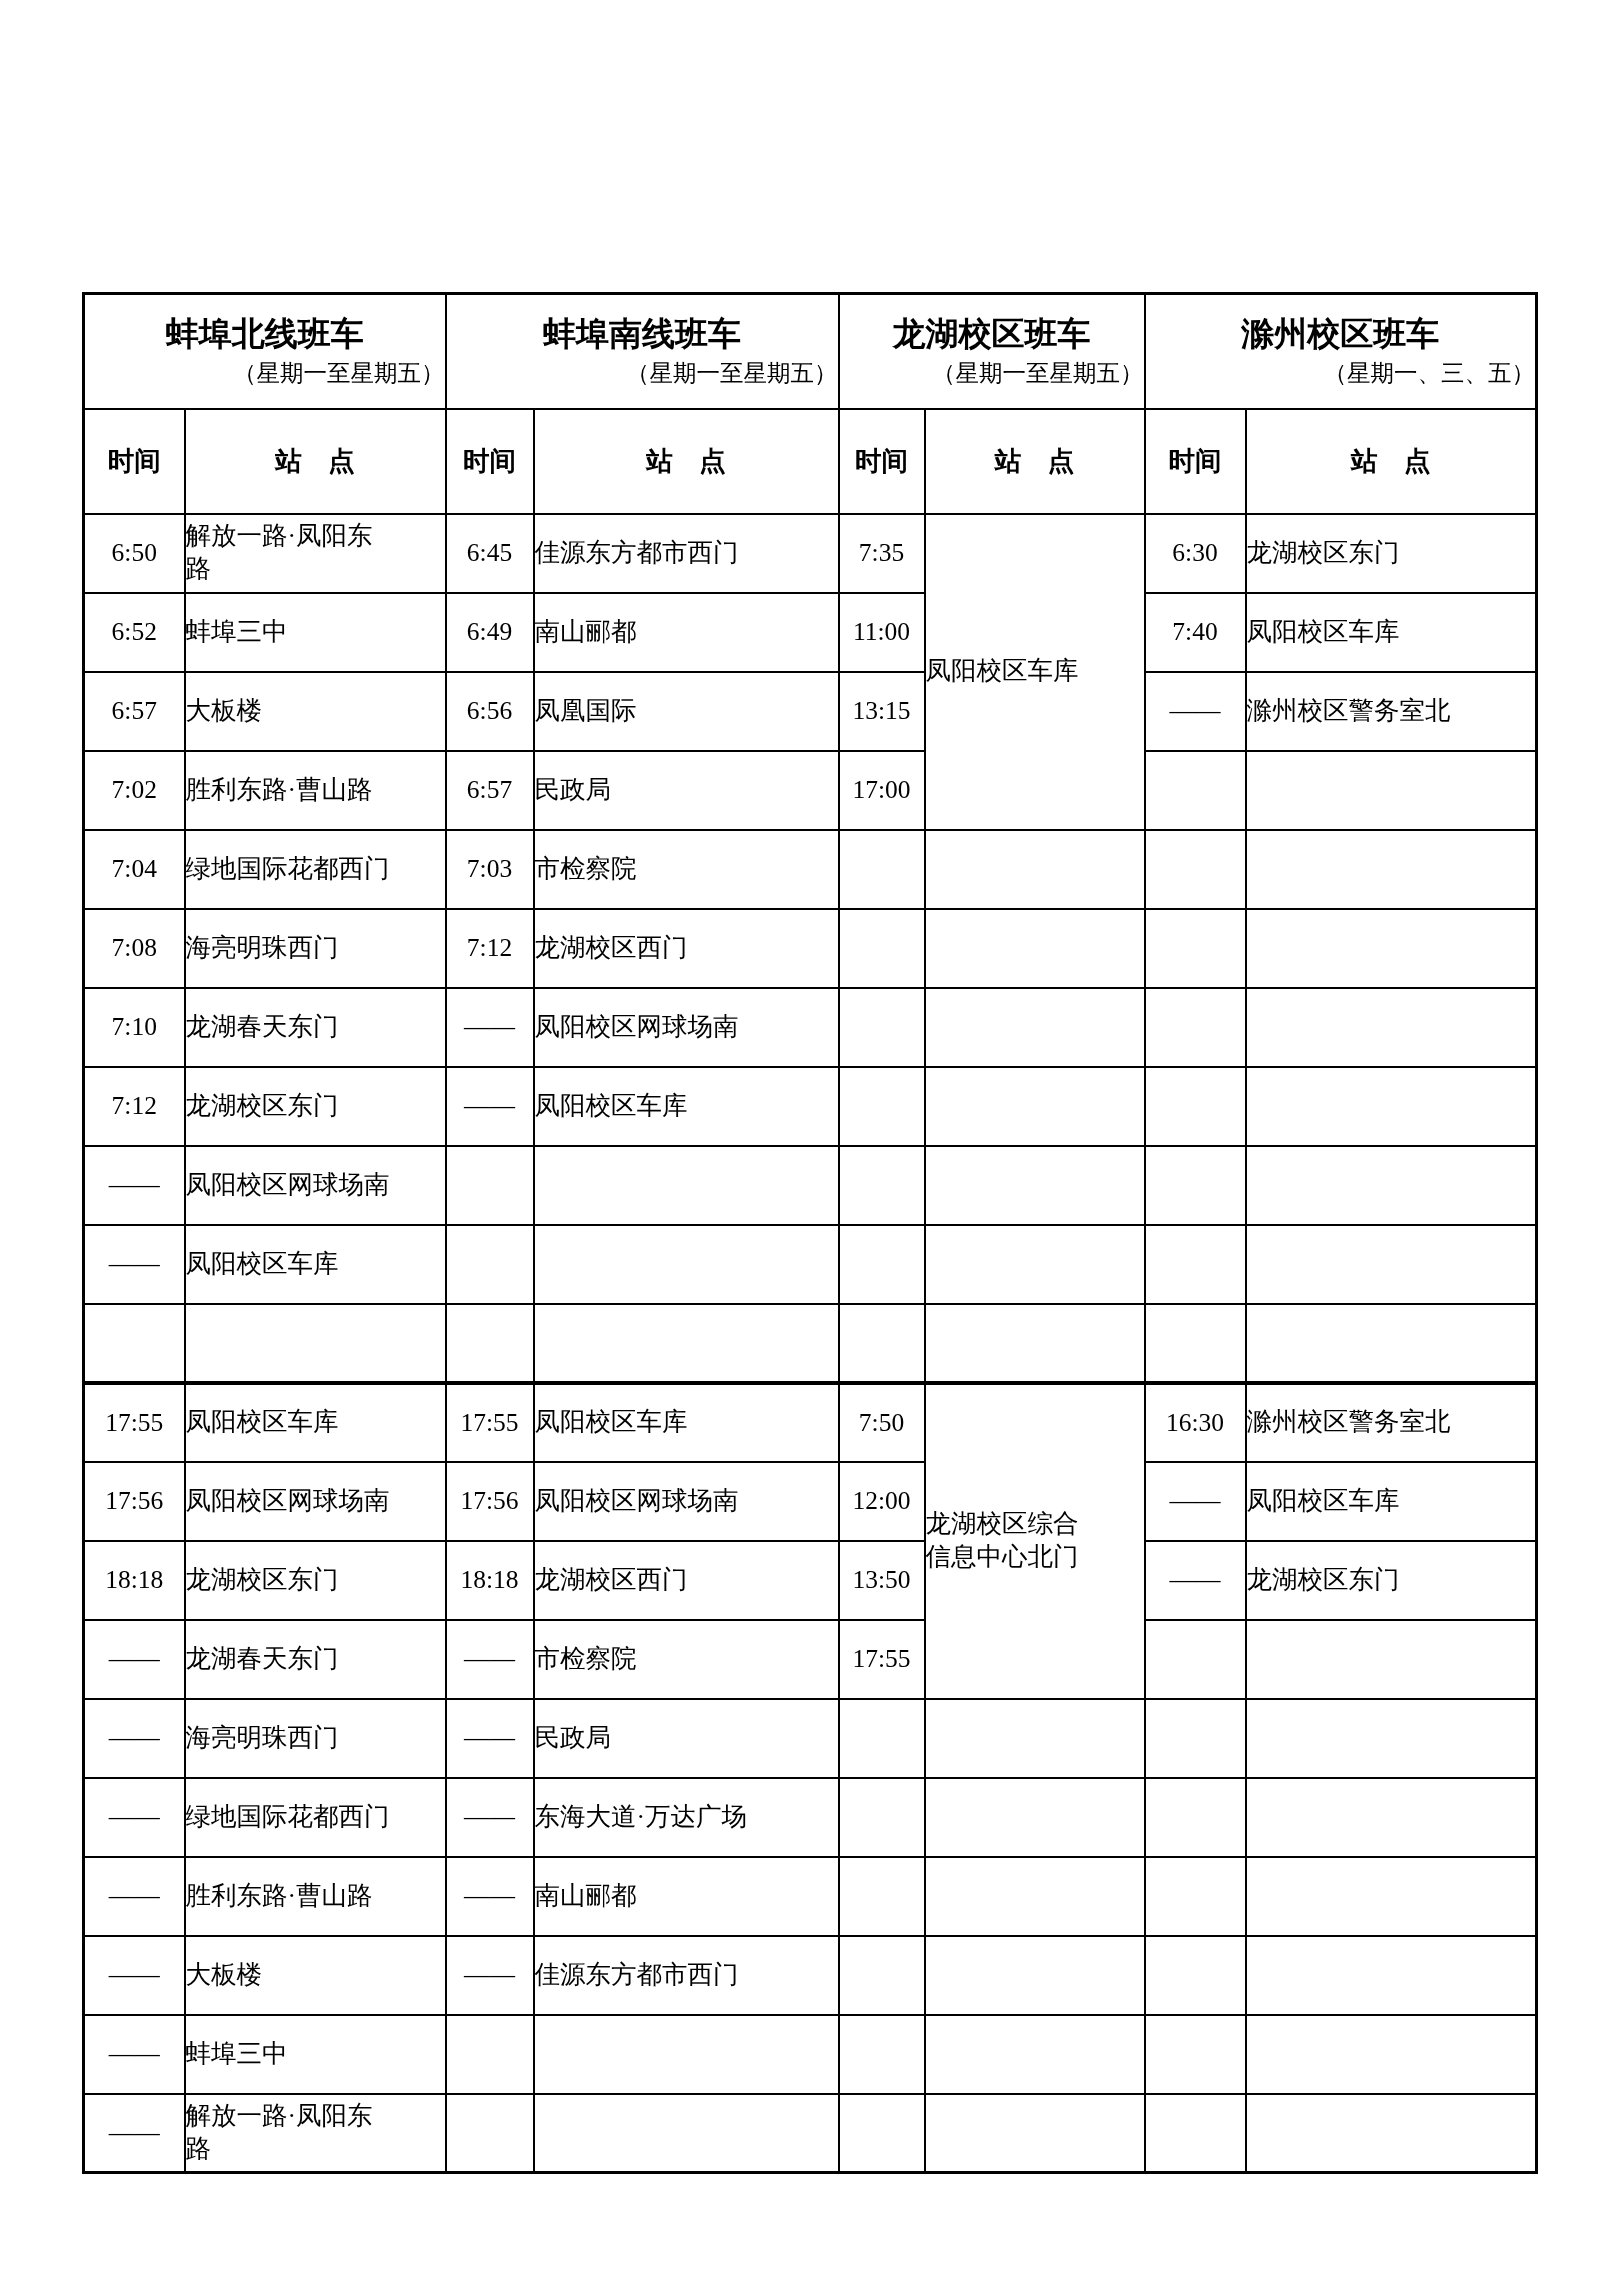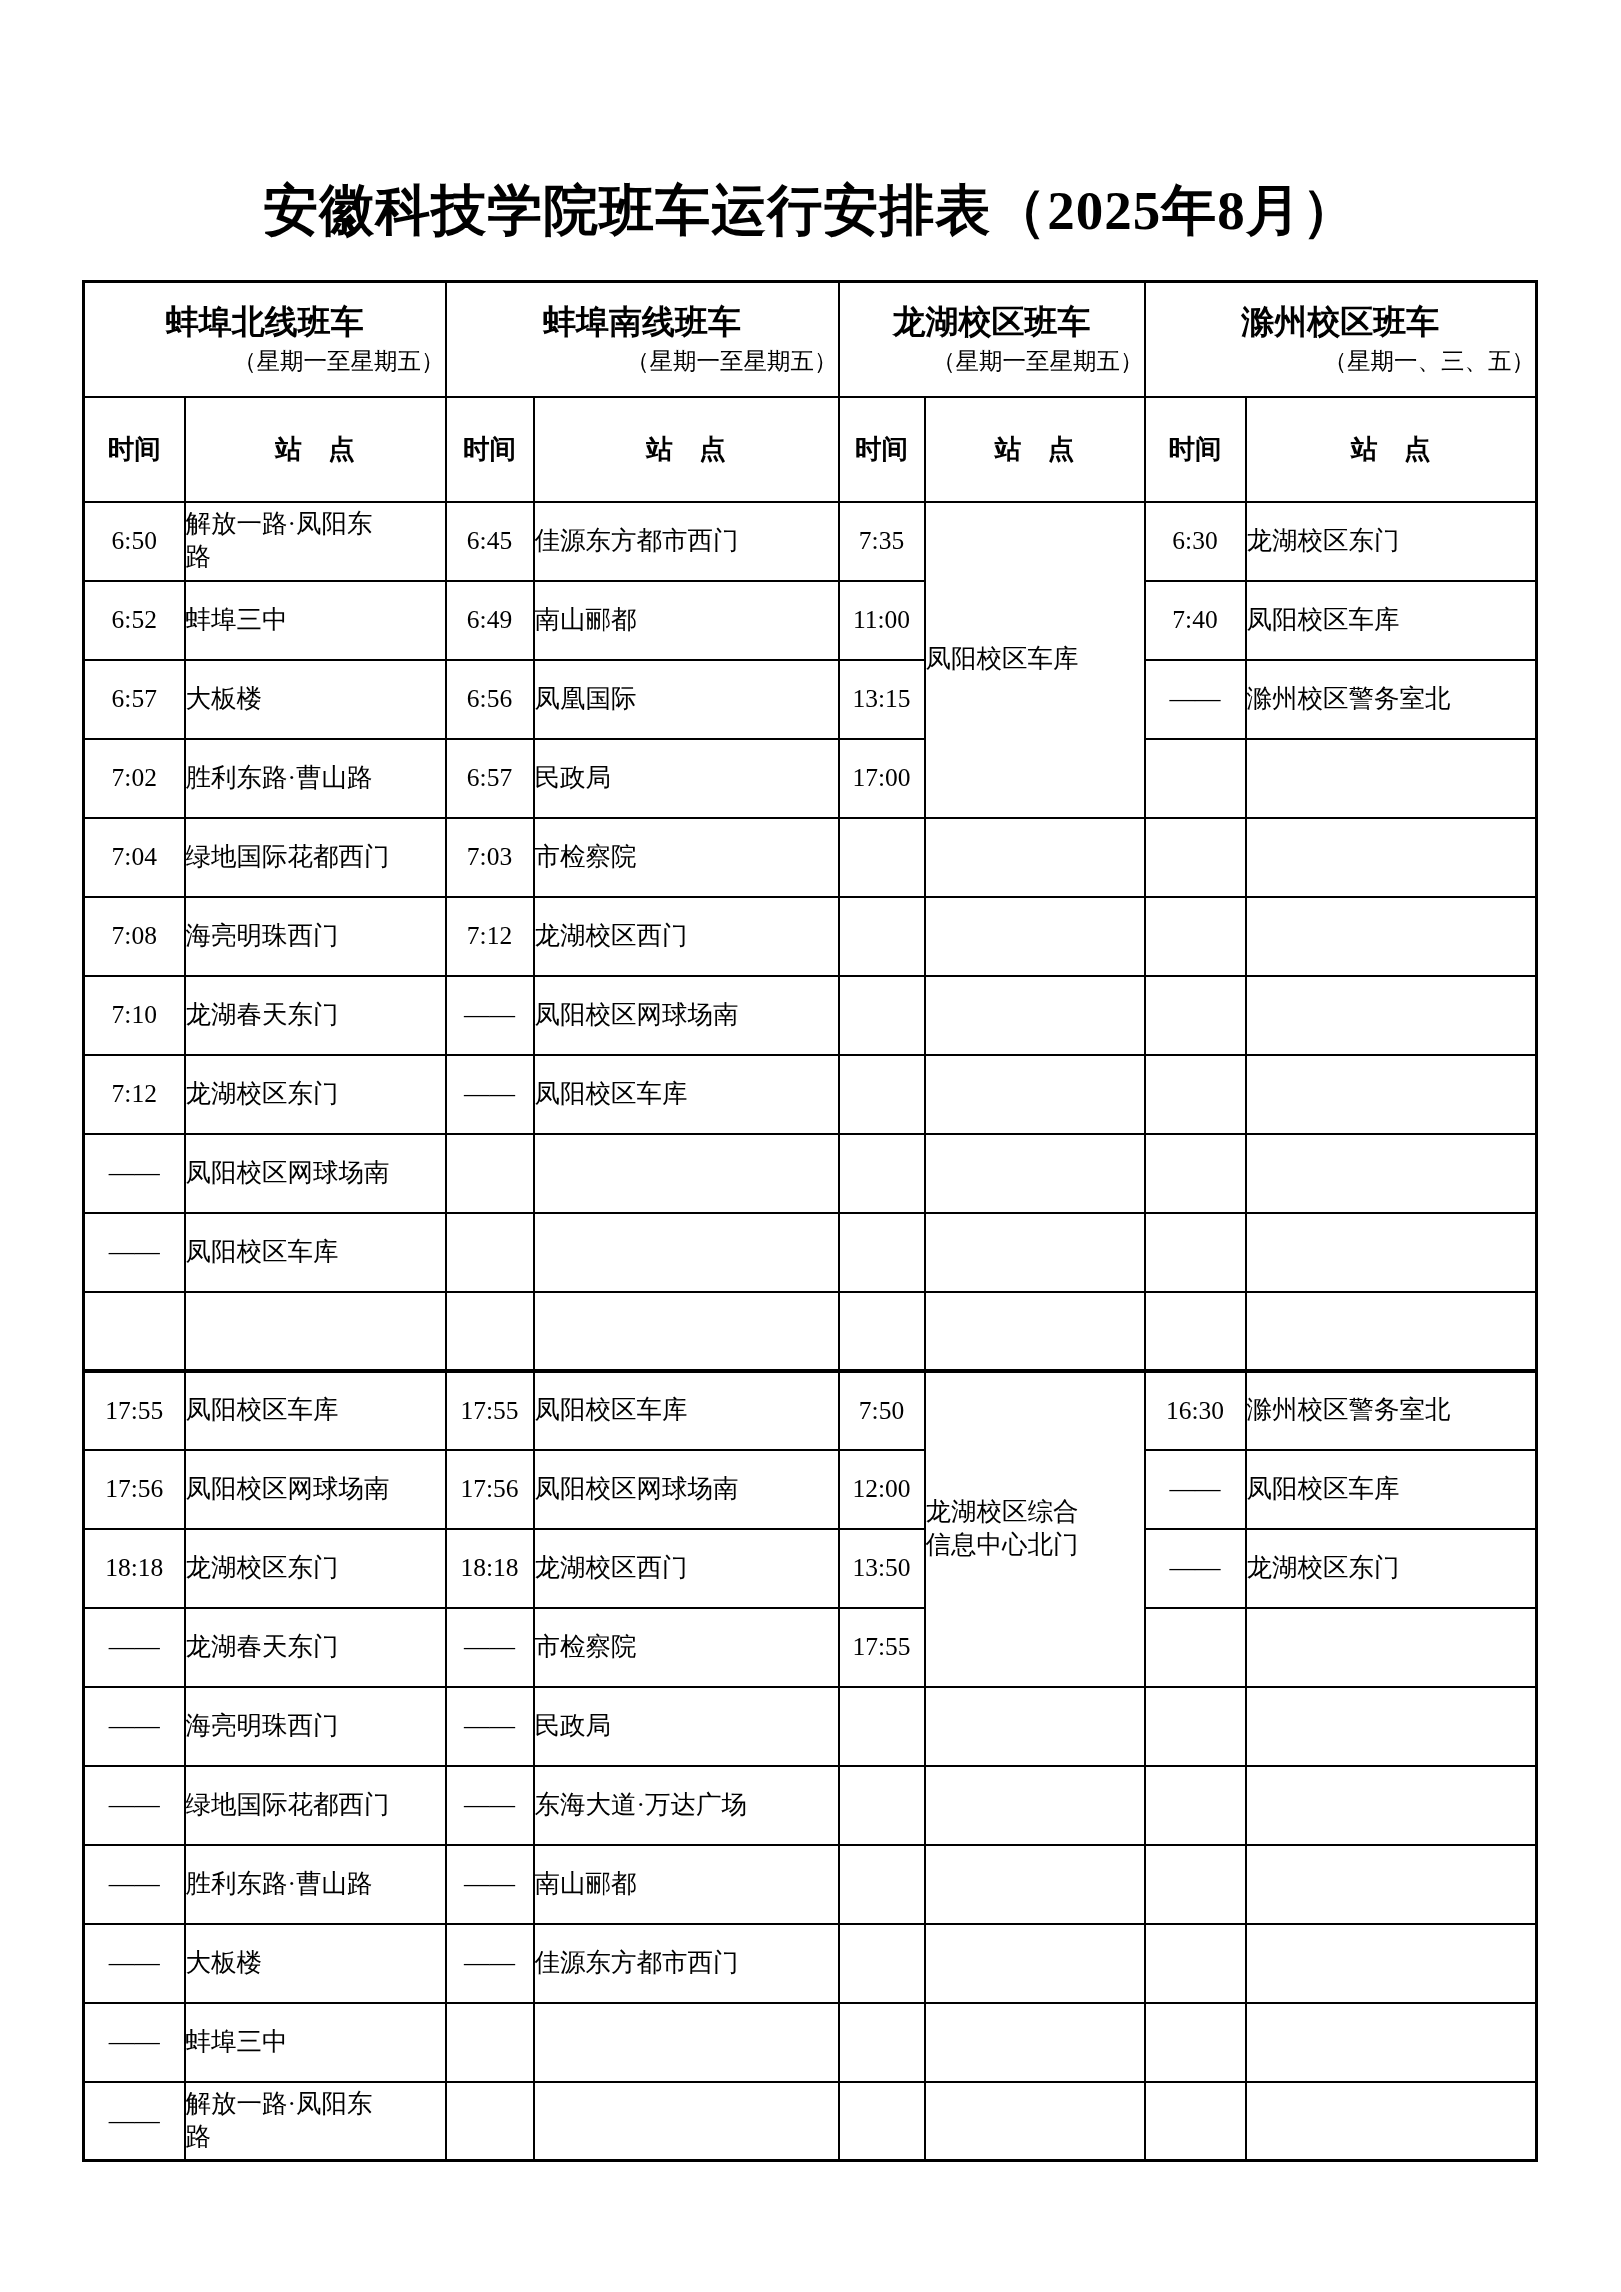--- a/index.html
+++ b/index.html
@@ -24,21 +24,21 @@
     margin: 0;
     text-align: center;
     font-size: 55px;
     font-weight: bold;
     letter-spacing: 1px;
     white-space: nowrap;
   }
   table.schedule {
     position: absolute;
     left: 82px;
-    top: 280px;
+    top: 292px;
     width: 1453px;
     border-collapse: collapse;
     table-layout: fixed;
     border: 3.9px solid #000;
     padding-left: 8px;
   }
   table.schedule th,
   table.schedule td {
     border: 2.9px solid #000;
     padding: 0;
@@ -85,21 +85,20 @@
     white-space: pre-line;
   }
   tr.section-start td {
     border-top: 4.9px solid #000;
   }
 </style>
 </head>
 <body>
 
 <div class="page">
-  <h1 class="doc-title">安徽科技学院班车运行安排表（2025年8月）</h1>
 
   <table class="schedule">
     <colgroup>
         <col style="width: 101px;">
         <col style="width: 261px;">
         <col style="width: 88px;">
         <col style="width: 305px;">
         <col style="width: 86px;">
         <col style="width: 220px;">
         <col style="width: 101px;">

